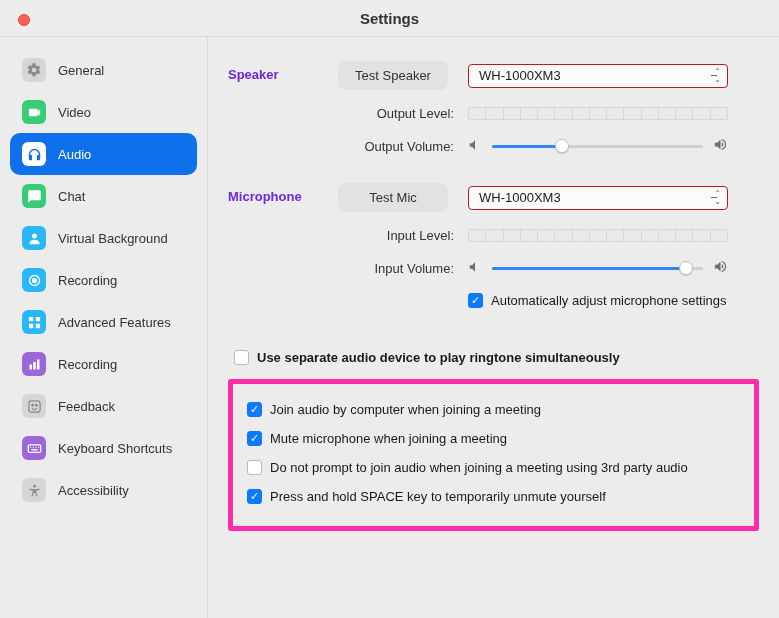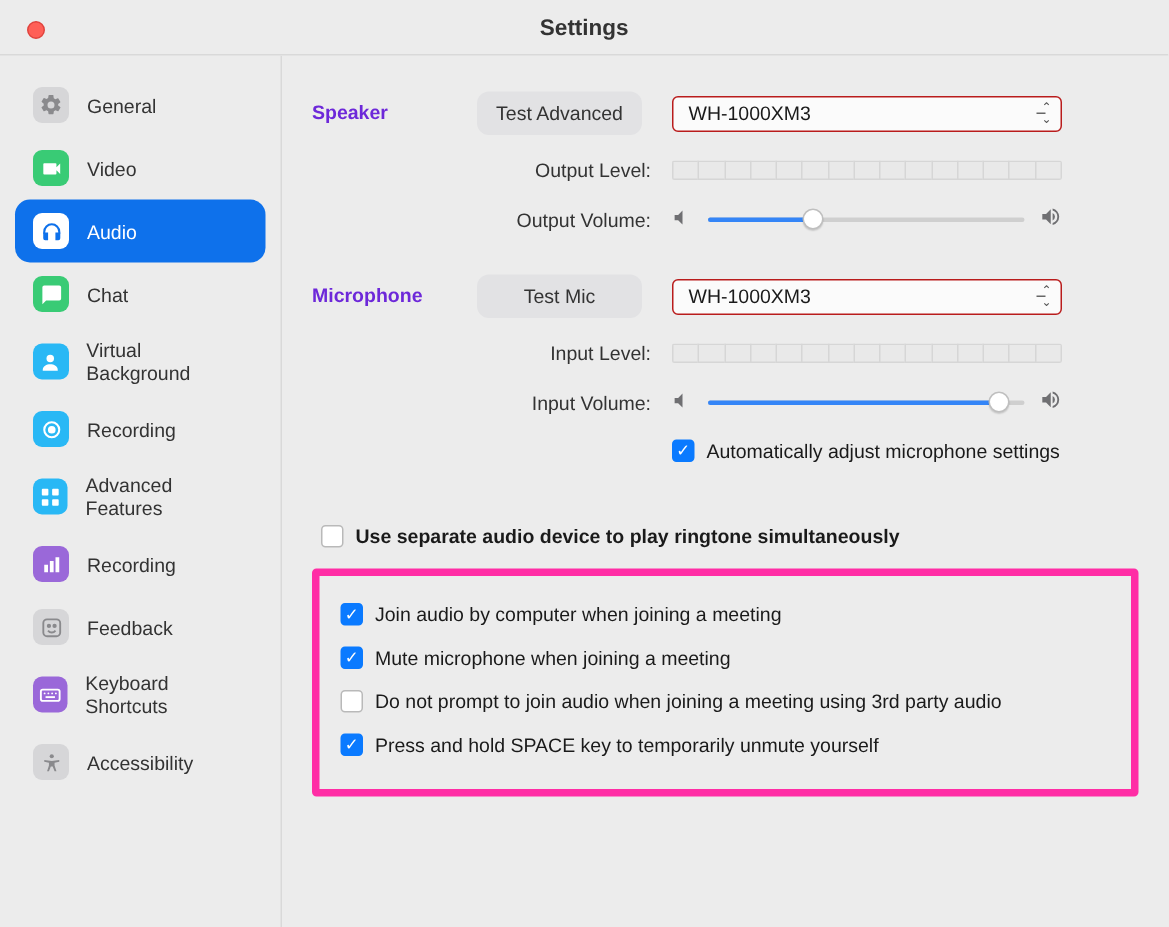--- a/index.html
+++ b/index.html
@@ -42,21 +42,21 @@
   font-weight: 600;
   font-size: 15px;
   color: #333;
 }
 .body {
   flex: 1;
   display: flex;
   overflow: hidden;
 }
 .sidebar {
-  width: 188px;
+  width: 208px;
   padding: 12px 10px;
   border-right: 1px solid #d9d9d9;
 }
 .sidebar-item {
   display: flex;
   align-items: center;
   gap: 12px;
   padding: 9px 12px;
   border-radius: 10px;
   cursor: pointer;
@@ -348,21 +348,21 @@
               <path d="M4 9l8 1 8-1v2l-5 1v3l2 6h-2l-2-5h-2l-2 5H7l2-6v-3L4 11V9z"></path>
             </svg>
           </span>
           <span>Accessibility</span>
         </div>
       </div>
     <div class="content">
 
       <div class="section">
         <div class="section-label">Speaker</div>
-        <button class="pill-btn">Test Advanced</button>
+        <button class="pill-btn">Test Speaker</button>
         <div class="dropdown">
           <span>WH-1000XM3</span>
           <span class="chev-stack">
               <span>⌃</span>
               <span>⌄</span>
             </span>
         </div>
 
         <div class="row-label">Output Level:</div>
         <div class="level-meter">

